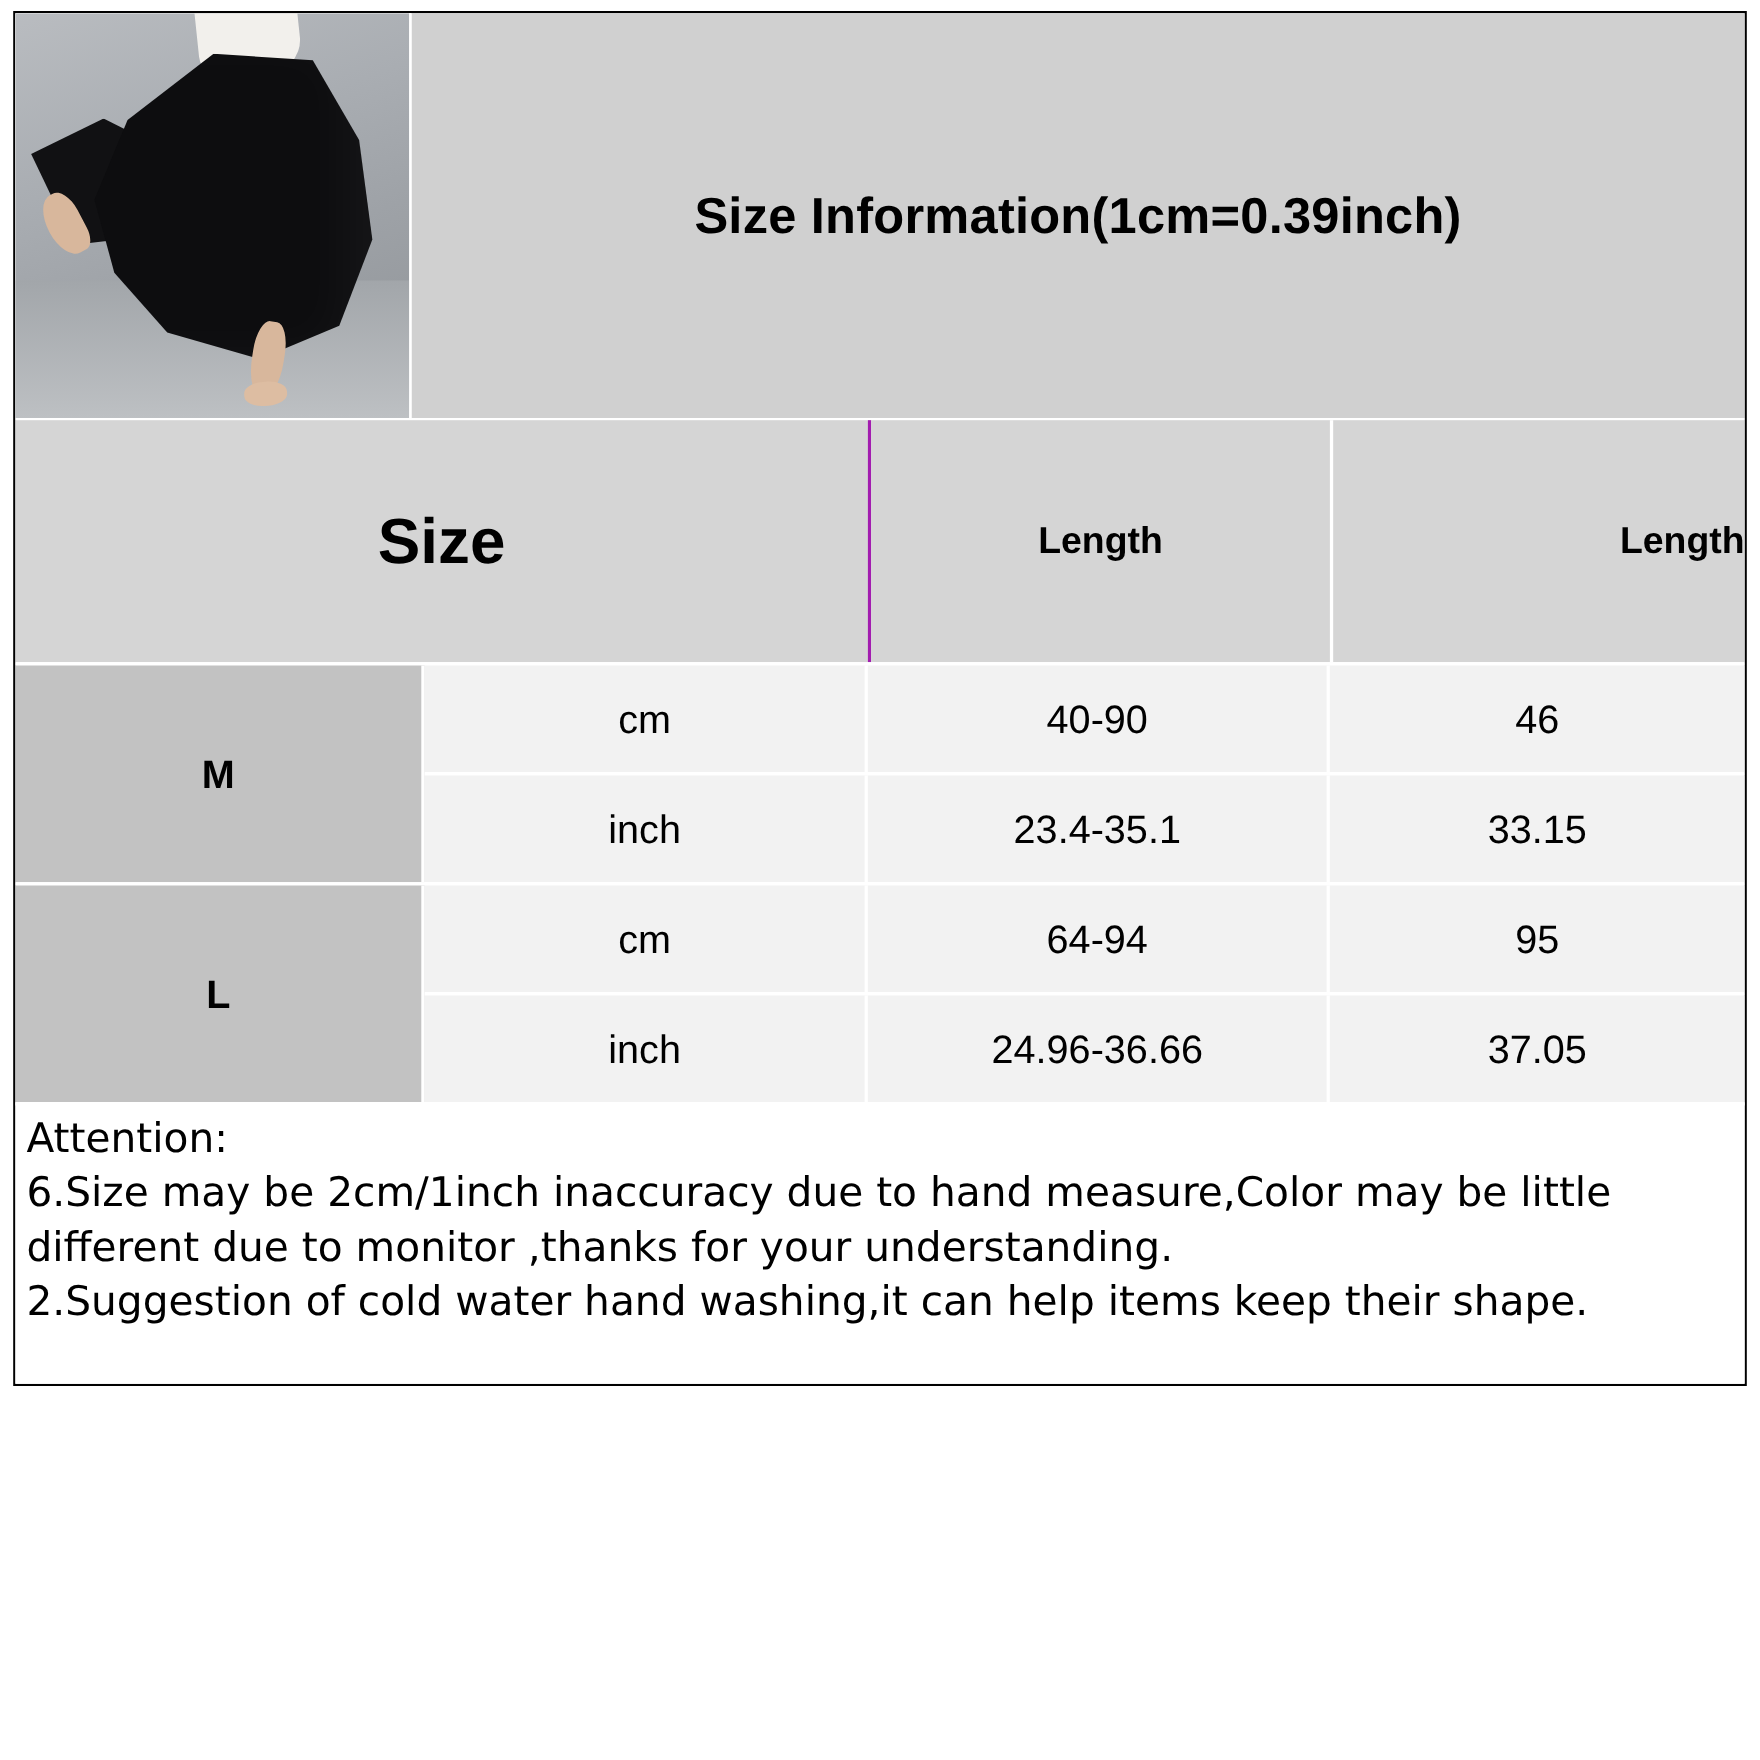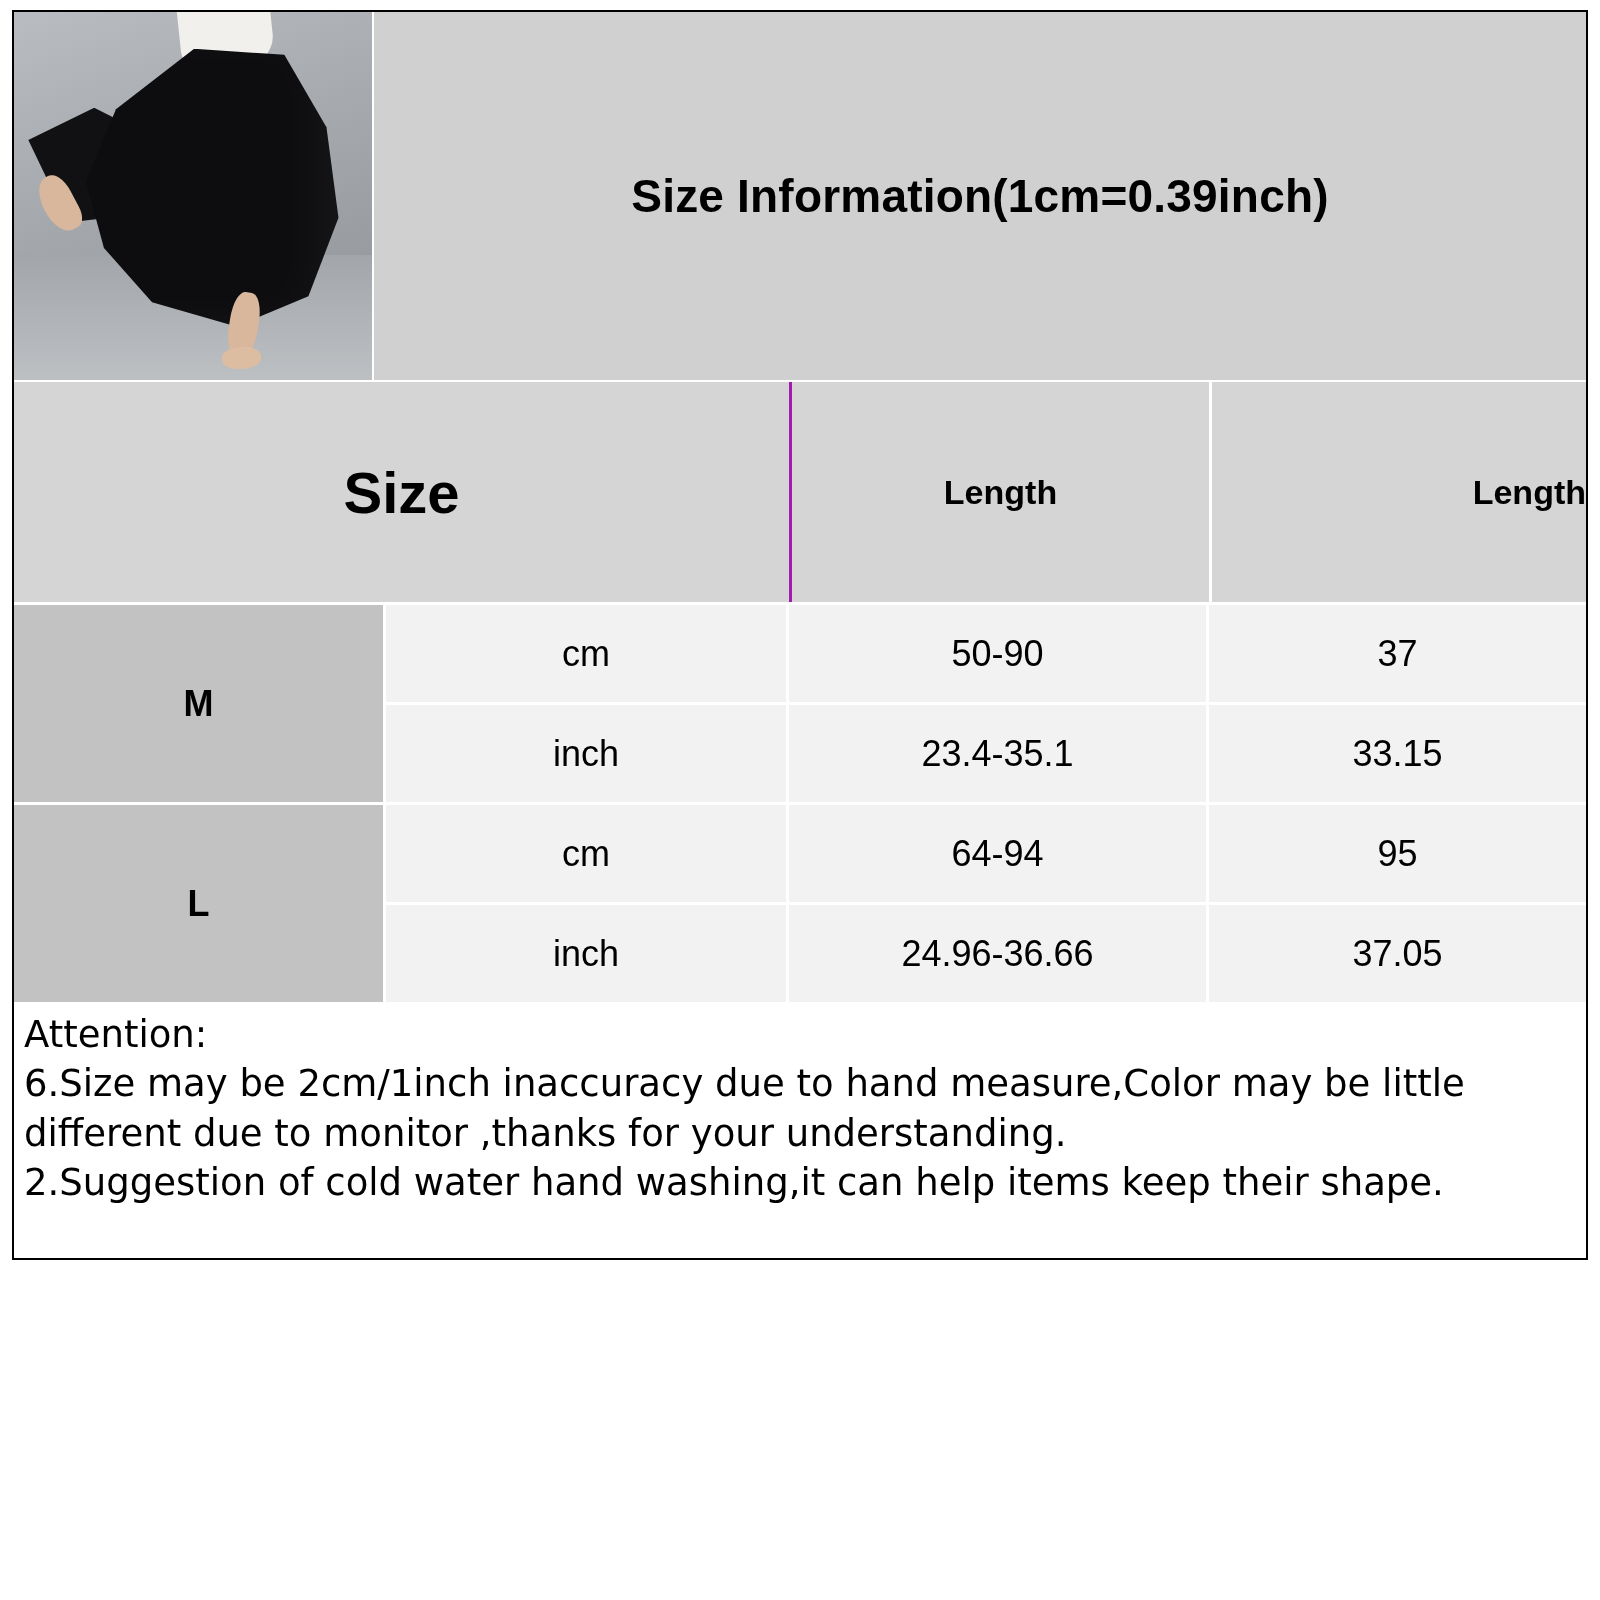--- a/index.html
+++ b/index.html
@@ -284,22 +284,22 @@
       </div>
     </div>
 
     <div class="size-block">
       <div class="size-label">
         <span>M</span>
       </div>
       <div class="size-rows">
         <div class="unit-row">
           <div class="cell unit">cm</div>
-          <div class="cell waist">50-90</div>
-          <div class="cell length">37</div>
+          <div class="cell waist">40-90</div>
+          <div class="cell length">46</div>
         </div>
         <div class="unit-row">
           <div class="cell unit">inch</div>
           <div class="cell waist">23.4-35.1</div>
           <div class="cell length">33.15</div>
         </div>
       </div>
     </div>
 
     <div class="size-block">

